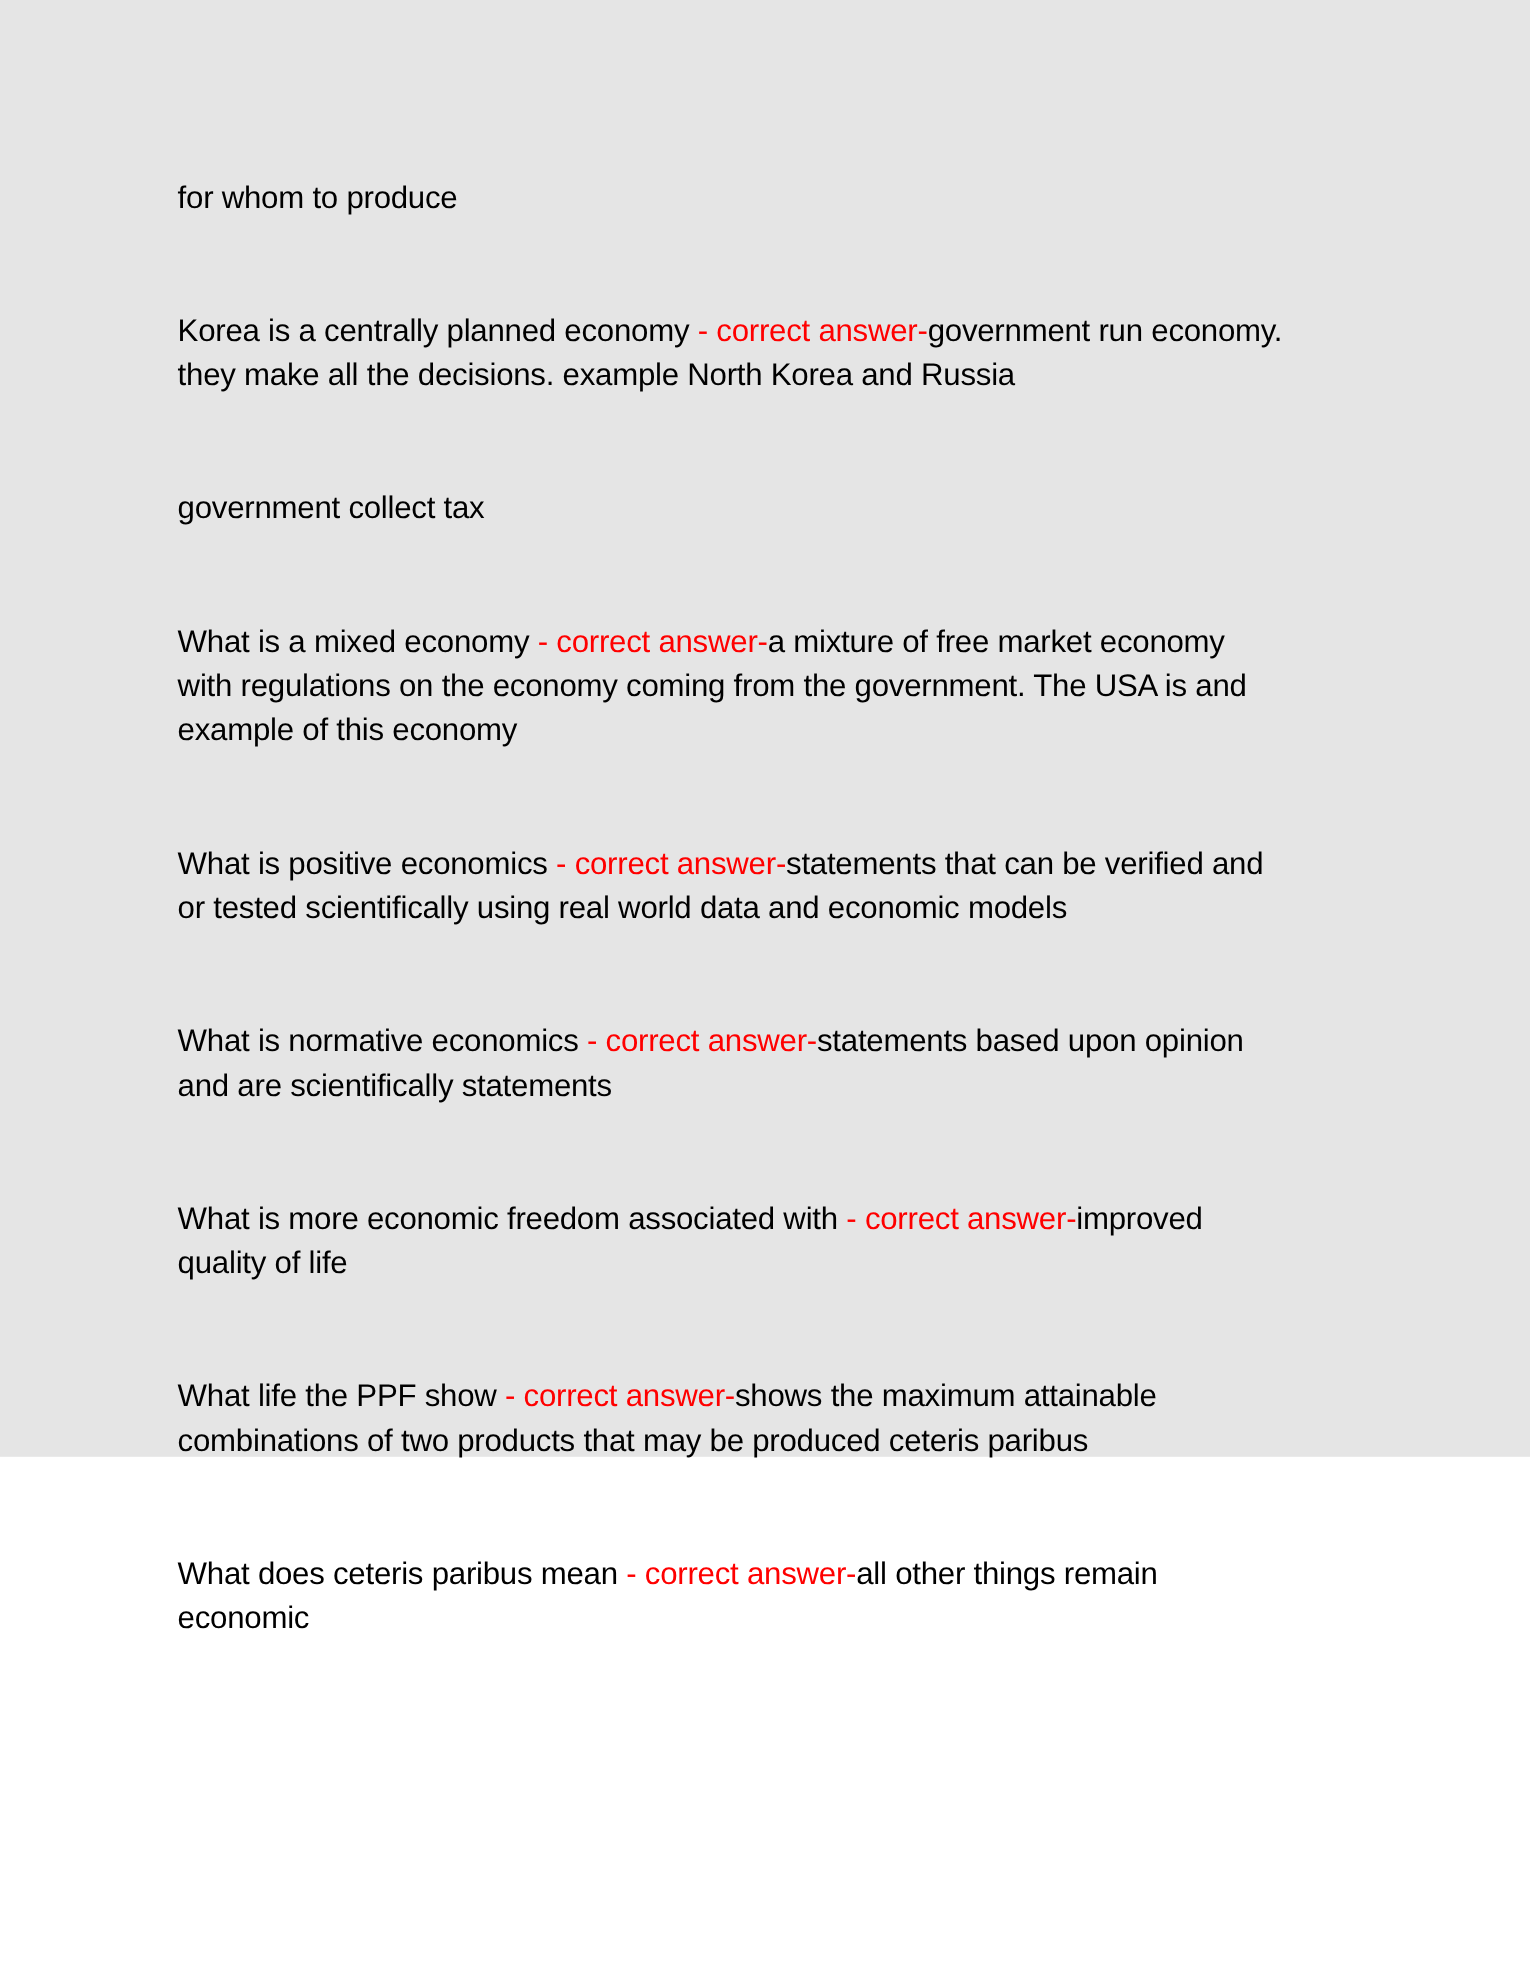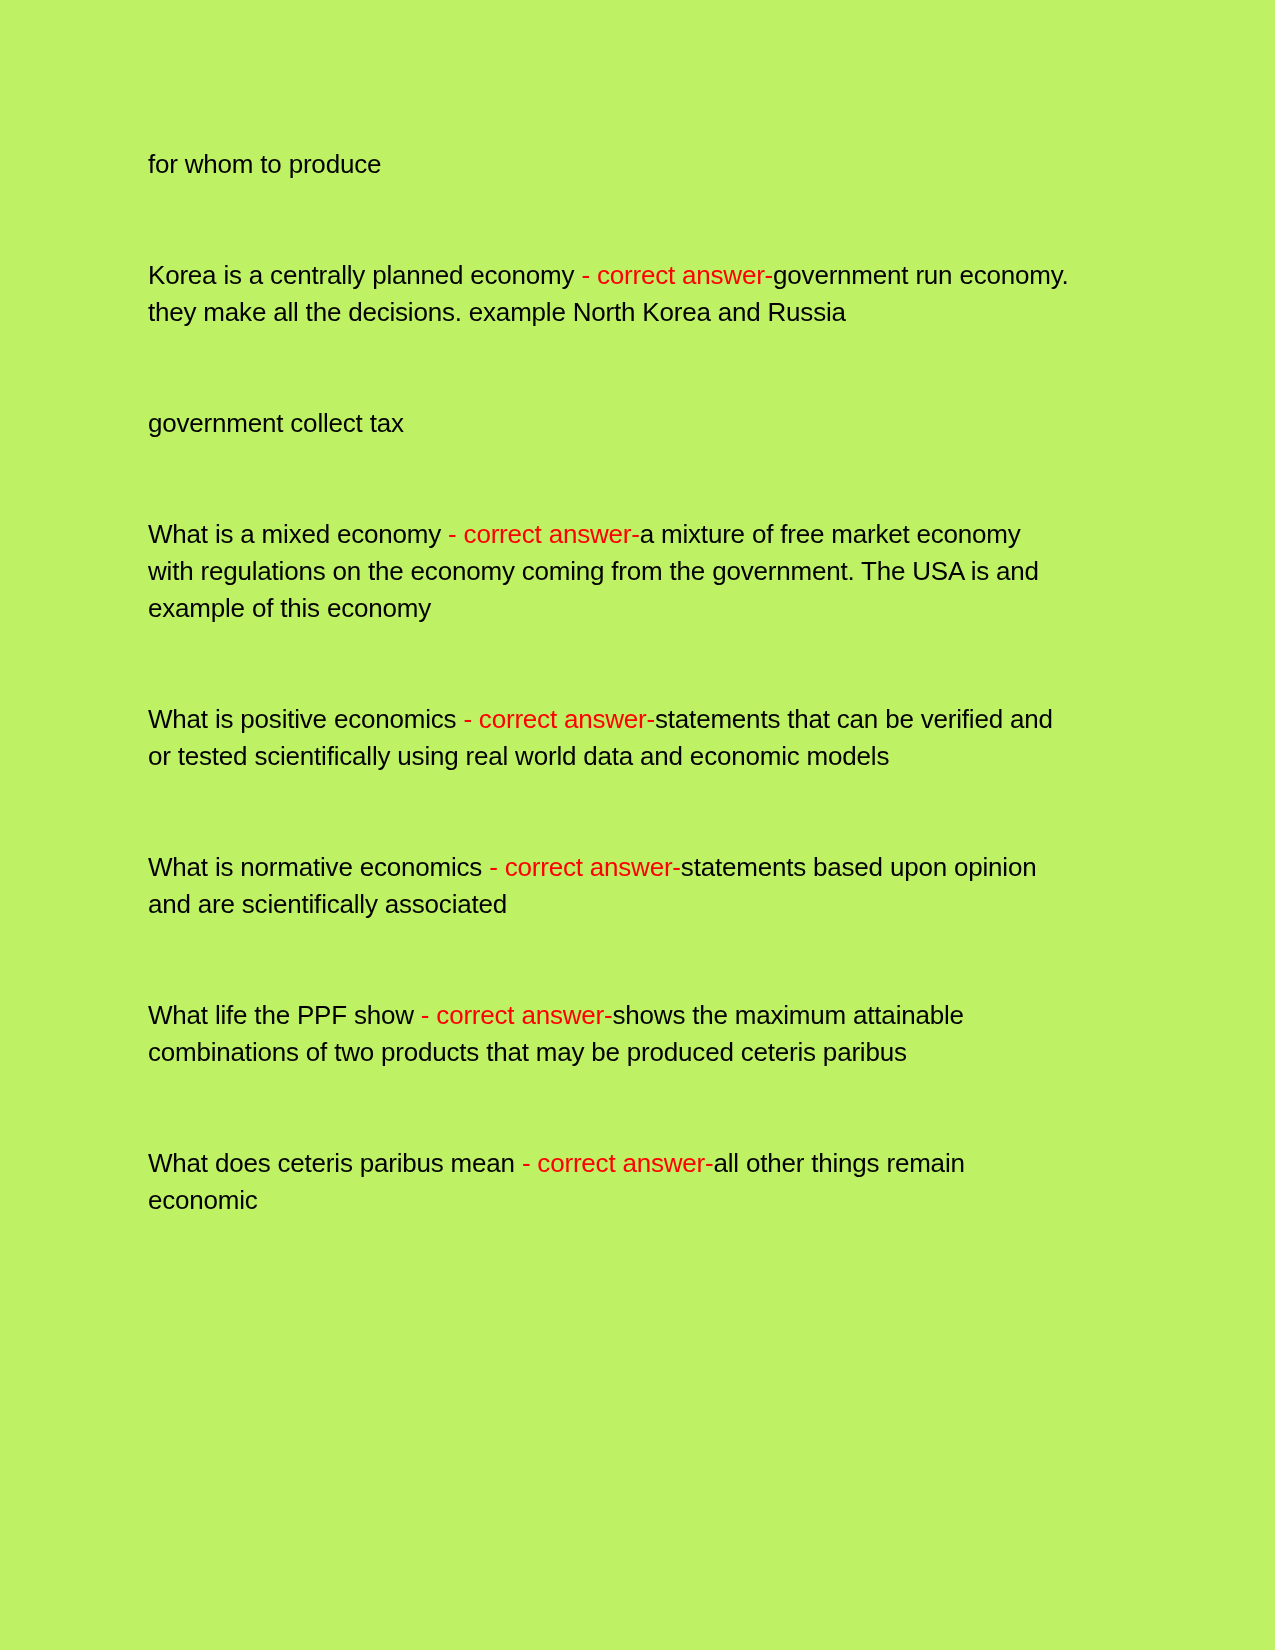--- a/index.html
+++ b/index.html
@@ -10,23 +10,23 @@
     }
     body {
       width: 1275px;
       height: 1650px;
       overflow: hidden;
       font-family: "Liberation Sans", "DejaVu Sans", sans-serif;
     }
     .page {
       box-sizing: border-box;
       width: 1275px;
-      height: 1650px;
+      height: 1214px;
       padding: 146px 148px 16px 148px;
-      background: #bef264;
+      background: #e5e5e5;
     }
     .para { margin: 0; }
     .para + .para { margin-top: 74px; }
     .line {
       white-space: pre;          
       font-size: 26px;
       line-height: 37px;
       letter-spacing: -0.2px;
       color: #000000;
     }
@@ -52,21 +52,25 @@
         <div class="line"><span class="seg">What is a mixed economy </span><span class="seg red">- correct answer-</span><span class="seg">a mixture of free market economy</span></div>
         <div class="line"><span class="seg">with regulations on the economy coming from the government. The USA is and</span></div>
         <div class="line"><span class="seg">example of this economy</span></div>
       </div>
       <div class="para">
         <div class="line"><span class="seg">What is positive economics </span><span class="seg red">- correct answer-</span><span class="seg">statements that can be verified and</span></div>
         <div class="line"><span class="seg">or tested scientifically using real world data and economic models</span></div>
       </div>
       <div class="para">
         <div class="line"><span class="seg">What is normative economics </span><span class="seg red">- correct answer-</span><span class="seg">statements based upon opinion</span></div>
-        <div class="line"><span class="seg">and are scientifically associated</span></div>
+        <div class="line"><span class="seg">and are scientifically statements</span></div>
+      </div>
+      <div class="para">
+        <div class="line"><span class="seg">What is more economic freedom associated with </span><span class="seg red">- correct answer-</span><span class="seg">improved</span></div>
+        <div class="line"><span class="seg">quality of life</span></div>
       </div>
       <div class="para">
         <div class="line"><span class="seg">What life the PPF show </span><span class="seg red">- correct answer-</span><span class="seg">shows the maximum attainable</span></div>
         <div class="line"><span class="seg">combinations of two products that may be produced ceteris paribus</span></div>
       </div>
       <div class="para">
         <div class="line"><span class="seg">What does ceteris paribus mean </span><span class="seg red">- correct answer-</span><span class="seg">all other things remain</span></div>
         <div class="line"><span class="seg">economic</span></div>
       </div>
     </div>

